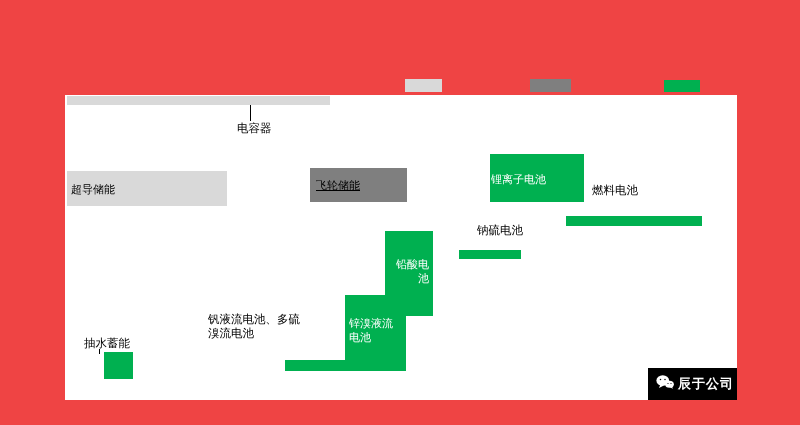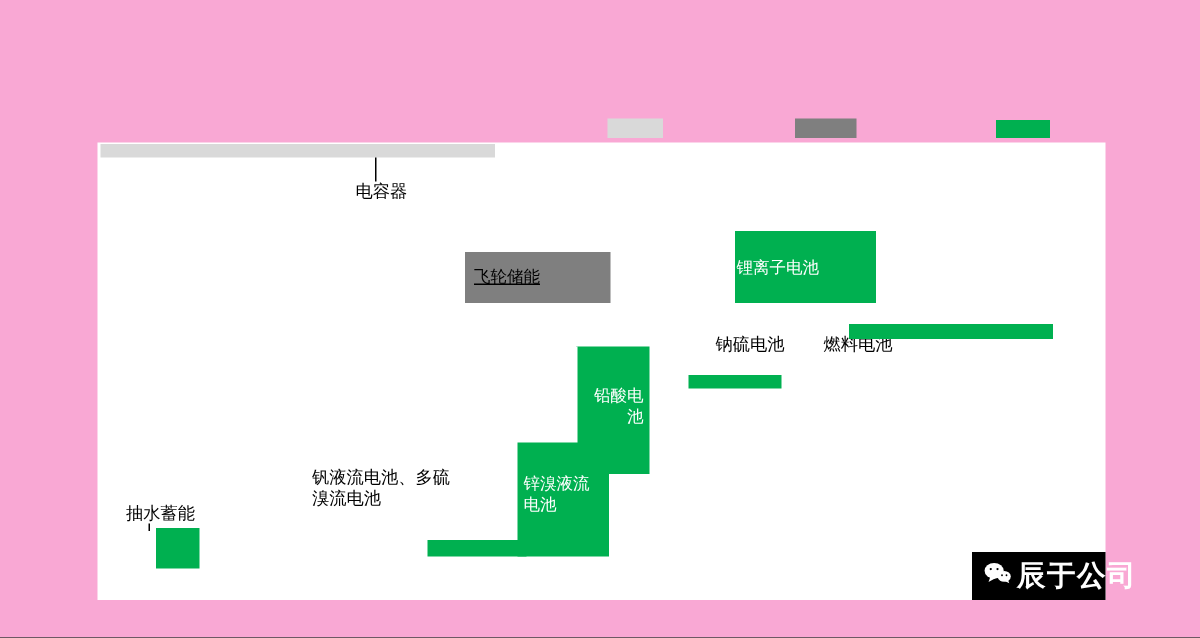--- a/index.html
+++ b/index.html
@@ -1,18 +1,18 @@
 <!DOCTYPE html>
 <html><head>
 <meta charset="utf-8">
 <style>
   * { margin:0; padding:0; box-sizing:border-box; }
   html,body { background:#000; }
   body { font-family:"Liberation Sans", sans-serif; }
-  .page { position:relative; width:800px; height:425px; background:#f9a8d4; overflow:hidden; }
+  .page { position:relative; width:800px; height:425px; background:#ef4444; overflow:hidden; }
 
   
   .swatch { position:absolute; }
   .sw1 { left:405px; top:79px; width:37px; height:13px; background:#d9d9d9; }
   .sw2 { left:530px; top:79px; width:41px; height:13px; background:#7f7f7f; }
   .sw3 { left:664px; top:80px; width:36px; height:12px; background:#00b050; }
 
   .plot { position:absolute; left:65px; top:95px; width:672px; height:305px; background:#ffffff; }
 
   .item { position:absolute; font-size:11px; line-height:14px; }
@@ -20,58 +20,61 @@
   .line { position:absolute; width:1px; background:#000; }
 
   .capacitor-bar { left:67px; top:96px; width:263px; height:9px; background:#d9d9d9; }
   .capacitor-line { left:250px; top:105px; height:16px; }
   .capacitor-lbl { left:237px; top:121px; }
 
   .smes-box { left:67px; top:171px; width:160px; height:35px; background:#d9d9d9; color:#000; padding:11px 0 0 4px; }
   .flywheel-box { left:310px; top:168px; width:97px; height:34px; background:#7f7f7f; color:#000; padding:10px 0 0 6px;text-decoration:underline; }
   .liion-box { left:490px; top:154px; width:94px; height:48px; background:#00b050; color:#fff; padding:18px 0 0 1px; }
 
-  .fuelcell-lbl { left:549px; top:183px;margin-top:40px; }
+  .fuelcell-lbl { left:592px; top:183px; }
   .fuelcell-bar { left:566px; top:216px; width:136px; height:10px; background:#00b050; }
 
   .nas-lbl { left:477px; top:223px; }
   .nas-bar { left:459px; top:250px; width:62px; height:9px; background:#00b050; }
 
   .nicd-box { left:281px; top:222px; width:106px; height:39px; background:#00b050; color:#fff; padding:12px 0 0 5px; }
   .leadacid-box { left:384px; top:231px; width:49px; height:85px; background:#00b050; color:#fff; padding:26px 4px 0 5px; border-left:1px solid #fff;text-align:right; }
 
   .vrb-lbl { left:208px; top:312px; width:102px; white-space:normal; }
   .vrb-bar { left:285px; top:360px; width:66px; height:11px; background:#00b050; }
 
   .znbr-box { left:345px; top:295px; width:61px; height:76px; background:#00b050; color:#fff; padding:21px 4px 0 4px; z-index:2; }
 
   .pumped-lbl { left:84px; top:336px; }
   .pumped-line { left:99px; top:349px; height:5px; }
   .pumped-box { left:104px; top:352px; width:29px; height:27px; background:#00b050; z-index:3; }
   .caes-box { left:124px; top:358px; width:104px; height:28px; background:#7f7f7f; color:#000; padding:7px 0 0 14px; z-index:2; }
 
   .logo-badge { position:absolute; left:648px; top:368px; width:89px; height:32px; background:#000;
                 display:flex; align-items:center; gap:4px; padding-left:8px; z-index:5; }
-  .brand { color:#fff; font-size:19px; font-weight:bold; letter-spacing:1px; white-space:nowrap; }
+  .brand { color:#fff; font-size:13px; font-weight:bold; letter-spacing:1px; white-space:nowrap; }
 </style>
 </head>
 <body>
 
 <div class="page">
 
   <div class="swatch sw1"></div>
   <div class="swatch sw2"></div>
   <div class="swatch sw3"></div>
 
   <div class="plot"></div>
 
   <div class="item capacitor-bar"></div>
   <div class="line capacitor-line"></div>
   <div class="lbl capacitor-lbl">电容器</div>
 
+  <div class="item smes-box">
+    <span>超导储能</span>
+  </div>
 
   <div class="item flywheel-box">
     <span>飞轮储能</span>
   </div>
 
   <div class="item liion-box">
     <span>锂离子电池</span>
   </div>
 
   <div class="lbl fuelcell-lbl">燃料电池</div>

